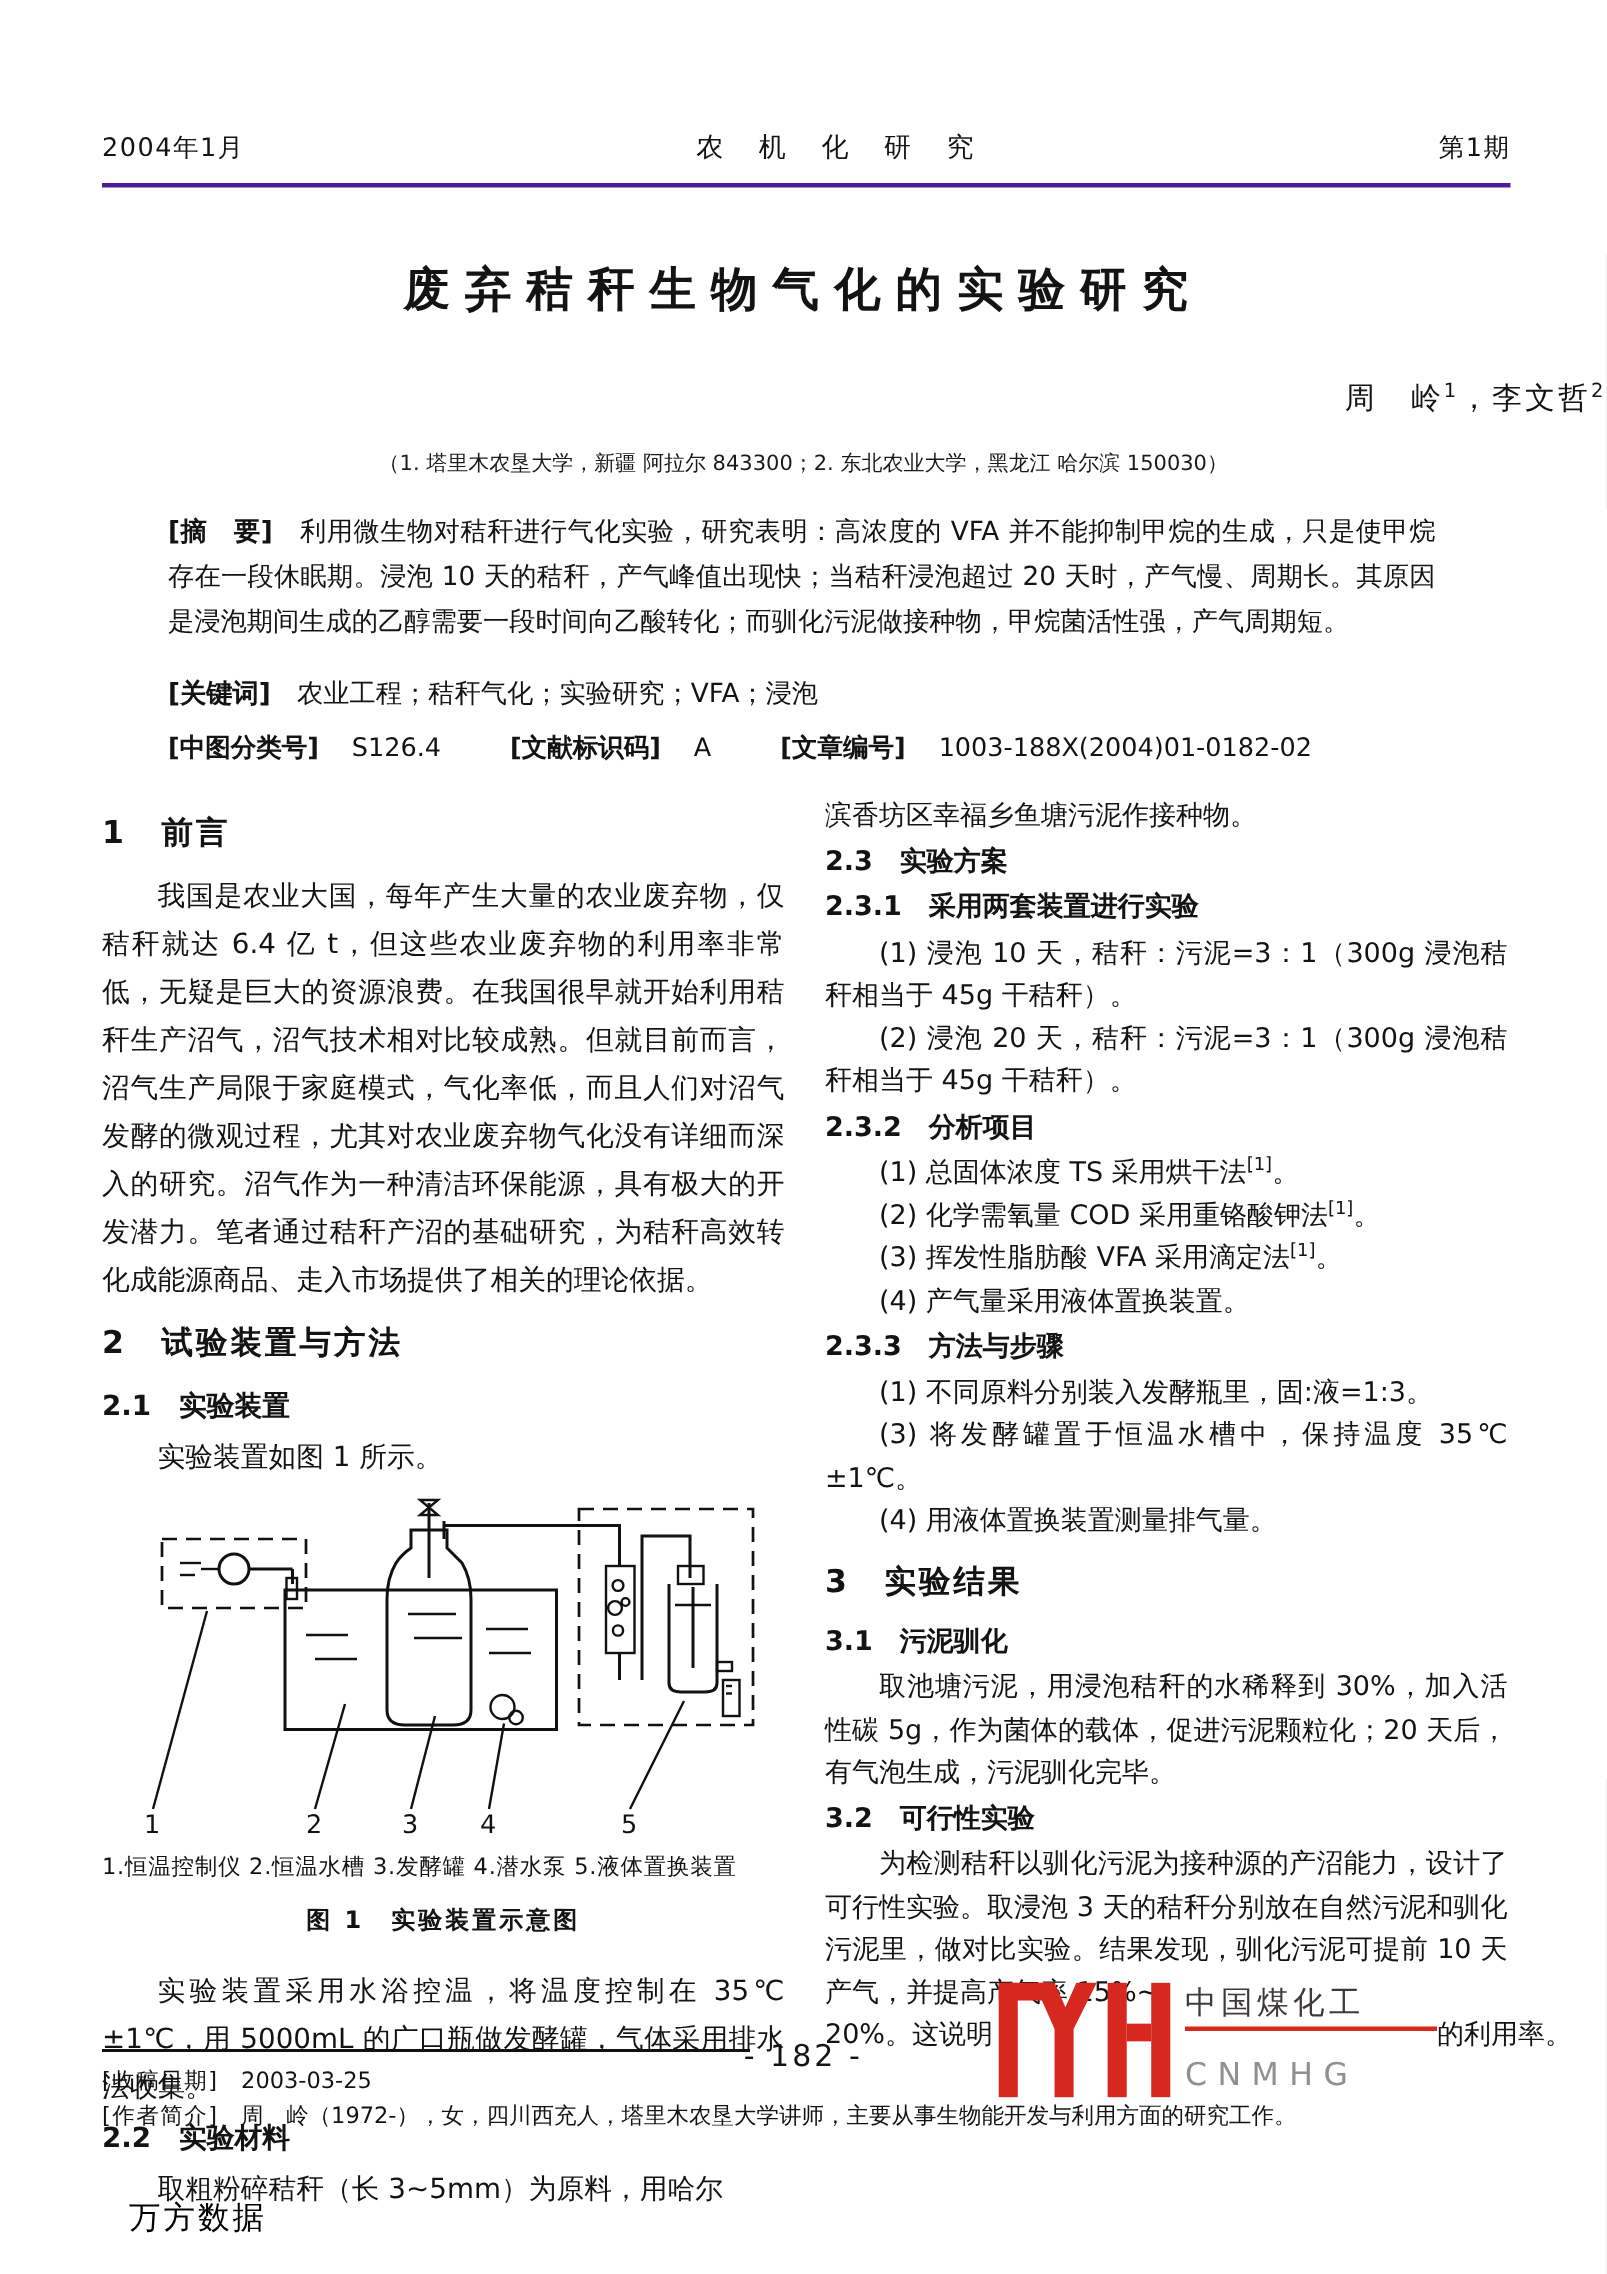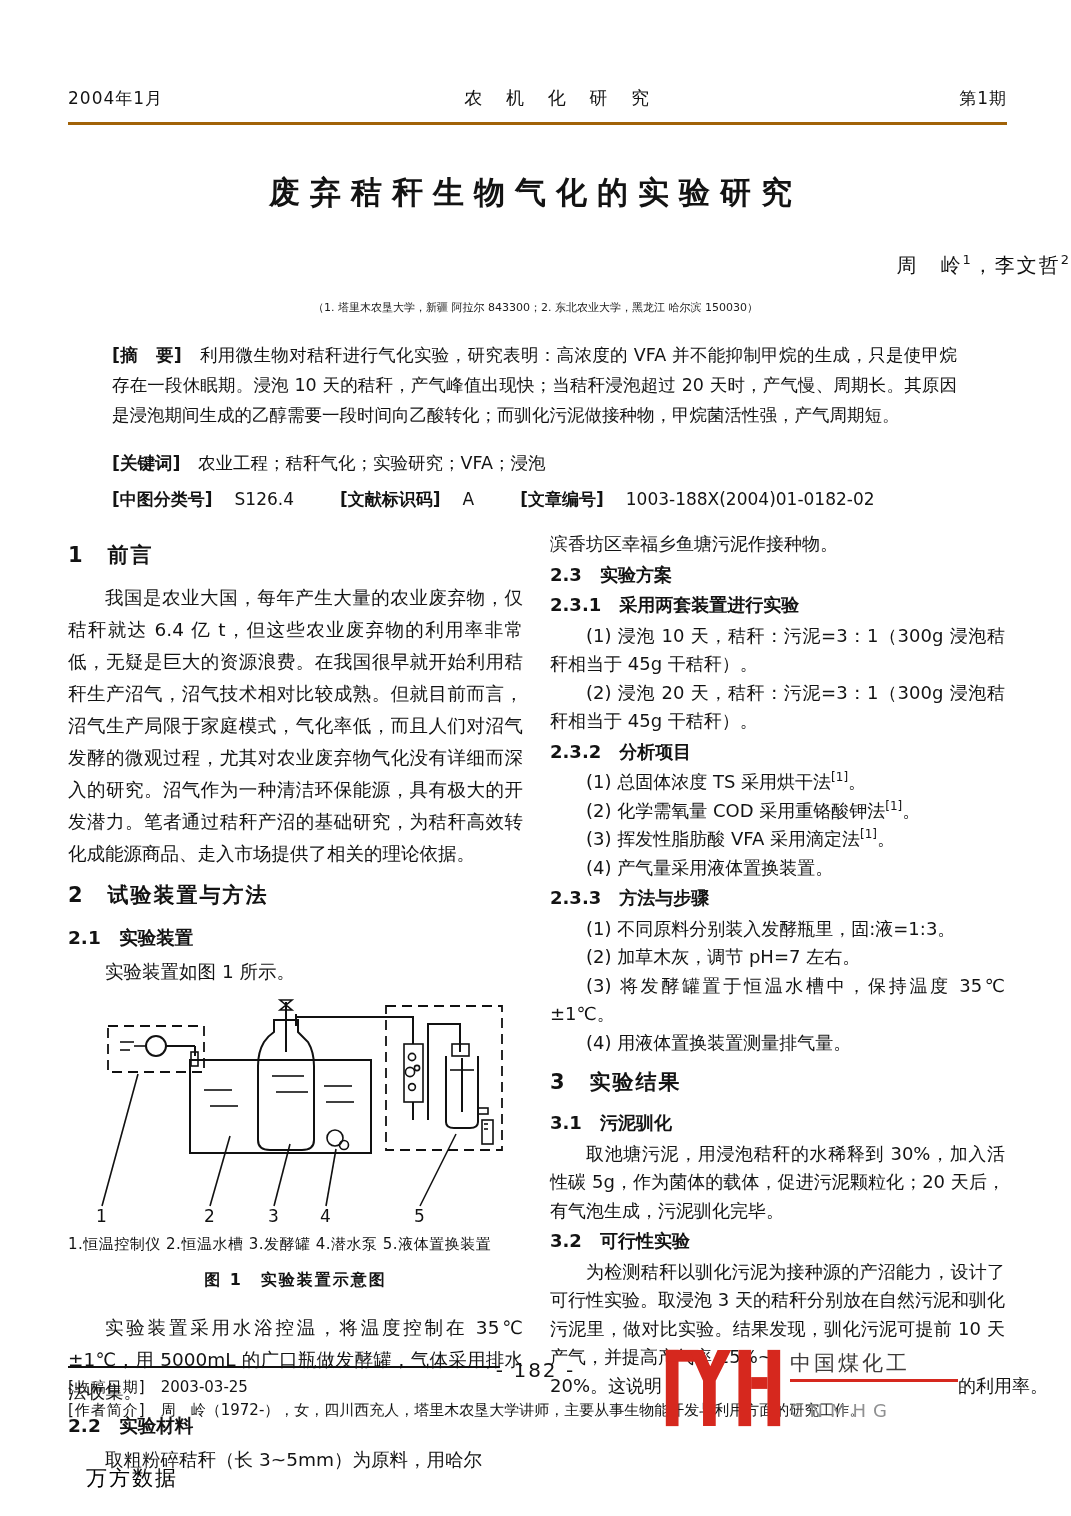--- a/index.html
+++ b/index.html
@@ -7,36 +7,36 @@
   .page {
     position:relative; width:1071px; height:1516px; margin:0 auto;
     background:#ffffff; color:#131313; overflow:hidden;
     font-family:"DejaVu Sans","Liberation Sans",sans-serif;
   }
   
   .runhead {
     position:absolute; left:68px; right:64px; top:86px;
     display:flex; justify-content:space-between; align-items:baseline;
     font-size:17px; letter-spacing:1px;
-    border-bottom:3px solid #a16207; padding-bottom:12px;
+    border-bottom:3px solid #4c1d95; padding-bottom:12px;
   }
   .runhead .mid { letter-spacing:9px; font-size:18px; }
   
   .title {
     position:absolute; left:0; right:0; top:172px; text-align:center;
     font-size:31px; font-weight:bold; letter-spacing:10px;
   }
   .authors {
     position:absolute; left:0; right:0; top:252px; text-align:right;
     font-size:20px; letter-spacing:2px;
   }
   .authors sup { font-size:13px; }
   .affil {
     position:absolute; left:0; right:0; top:300px; text-align:center;
-    font-size:11px; color:#1a1a1a;
+    font-size:14px; color:#1a1a1a;
   }
   .absblock {
     position:absolute; left:112px; width:845px; top:340px;
     font-size:17.5px; line-height:30px; text-align:justify;
   }
   .absblock .lab { font-weight:bold; }
   .kwline { margin-top:18px; }
   .clsline {
     display:flex; gap:0; margin-top:6px; font-size:17px;
     white-space:nowrap;
@@ -71,21 +71,21 @@
   
   .logoline { white-space:nowrap; }
   .cnmhg {
     position:relative; display:inline-block; width:296px; height:26px;
     vertical-align:bottom; z-index:5;
   }
   .cnmhg .mark { position:absolute; left:2px; top:-38px; width:118px; height:104px; }
   .cnmhg .txt  { position:absolute; left:128px; top:-26px; width:175px; }
   .cnmhg .zh   { font-size:21px; color:#3e3a39; letter-spacing:3px; line-height:30px; }
   .cnmhg .rule { height:3px; background:#d6281e; margin:1px 0 3px 0; width:168px; }
-  .cnmhg .en   { font-size:18px; color:#8f9091; letter-spacing:7px; line-height:24px;margin-top:17px; }
+  .cnmhg .en   { font-size:21px; color:#8f9091; letter-spacing:7px; line-height:24px;margin-top:17px; }
   
   .footnote { position:absolute; left:68px; width:937px; top:1366px; font-size:15px; line-height:23px; }
   .footnote .rule { width:432px; border-top:2px solid #111; margin-bottom:8px; }
   .footnote .lab { letter-spacing:1px; }
   .pageno { position:absolute; left:0; right:0; top:1358px; text-align:center; font-size:20px; letter-spacing:2px; }
   .wanfang { position:absolute; left:86px; top:1464px; font-size:21px; color:#000000; letter-spacing:2px; }
 </style>
 </head>
 <body>
 
@@ -210,21 +210,20 @@
       <div class="h2">2.3.1　采用两套装置进行实验</div>
       <div class="p">(1) 浸泡 10 天，秸秆：污泥=3：1（300g 浸泡秸秆相当于 45g 干秸秆）。</div>
       <div class="p">(2) 浸泡 20 天，秸秆：污泥=3：1（300g 浸泡秸秆相当于 45g 干秸秆）。</div>
       <div class="h2">2.3.2　分析项目</div>
       <div class="p"><span>(1) 总固体浓度 TS 采用烘干法</span><span class="refsup">[1]</span><span>。</span></div>
       <div class="p"><span>(2) 化学需氧量 COD 采用重铬酸钾法</span><span class="refsup">[1]</span><span>。</span></div>
       <div class="p"><span>(3) 挥发性脂肪酸 VFA 采用滴定法</span><span class="refsup">[1]</span><span>。</span></div>
       <div class="p"><span>(4) 产气量采用液体置换装置</span><span>。</span></div>
       <div class="h2">2.3.3　方法与步骤</div>
       <div class="p">(1) 不同原料分别装入发酵瓶里，固:液=1:3。</div>
-      <div class="p">(2) 加草木灰，调节 pH=7 左右。</div>
       <div class="p">(3) 将发酵罐置于恒温水槽中，保持温度 35℃±1℃。</div>
       <div class="p">(4) 用液体置换装置测量排气量。</div>
       <div class="h1">3　实验结果</div>
       <div class="h2">3.1　污泥驯化</div>
       <div class="p">取池塘污泥，用浸泡秸秆的水稀释到 30%，加入活性碳 5g，作为菌体的载体，促进污泥颗粒化；20 天后，有气泡生成，污泥驯化完毕。</div>
       <div class="h2">3.2　可行性实验</div>
       <div class="p">为检测秸秆以驯化污泥为接种源的产沼能力，设计了可行性实验。取浸泡 3 天的秸秆分别放在自然污泥和驯化污泥里，做对比实验。结果发现，驯化污泥可提前 10 天产气，并提高产气率 15%~</div>
       <div class="logoline">
         <span>20%。这说明</span><span class="cnmhg">
           <svg class="mark" viewBox="0 0 130 104">

